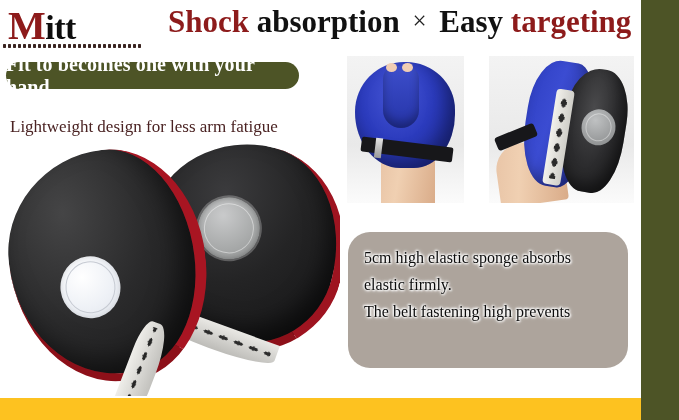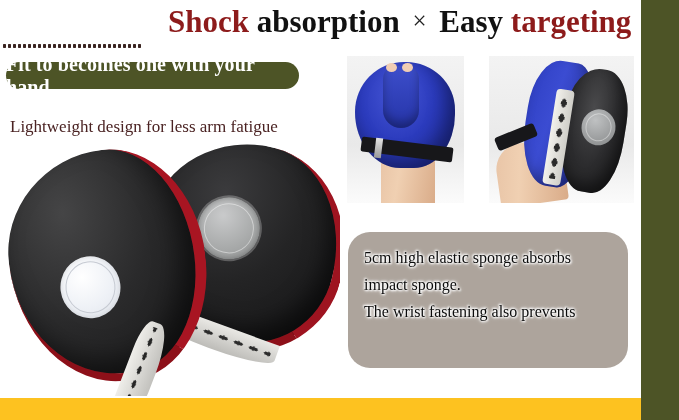--- a/index.html
+++ b/index.html
@@ -442,20 +442,23 @@
 </head>
 <body>
 
 <div id="page">
 
   <div class="olive-column"></div>
 
   <div class="gold-bar"></div>
 
   <div class="header">
+    <div class="brand">
+      <span class="cap">M</span><span class="rest">itt</span>
+    </div>
     <div class="brand-dots"></div>
 
     <div class="tagline">
       <span class="accent">Shock</span>
       <span class="dark">absorption</span>
       <span class="times">×</span>
       <span class="dark">Easy</span>
       <span class="accent">targeting</span>
     </div>
   </div>
@@ -496,17 +499,17 @@
       <div class="blue-back"></div>
       <div class="dark-face"></div>
       <div class="silver-strip"></div>
       <div class="target"></div>
     </div>
     <div class="strap"></div>
   </div>
 
   <div class="text-card">
     <div class="line">5cm high elastic sponge absorbs</div>
-    <div class="line">impact sponge.</div>
-    <div class="line">The wrist fastening also prevents</div>
+    <div class="line">elastic firmly.</div>
+    <div class="line">The belt fastening high prevents</div>
   </div>
 
 </div>
 
 </body></html>

